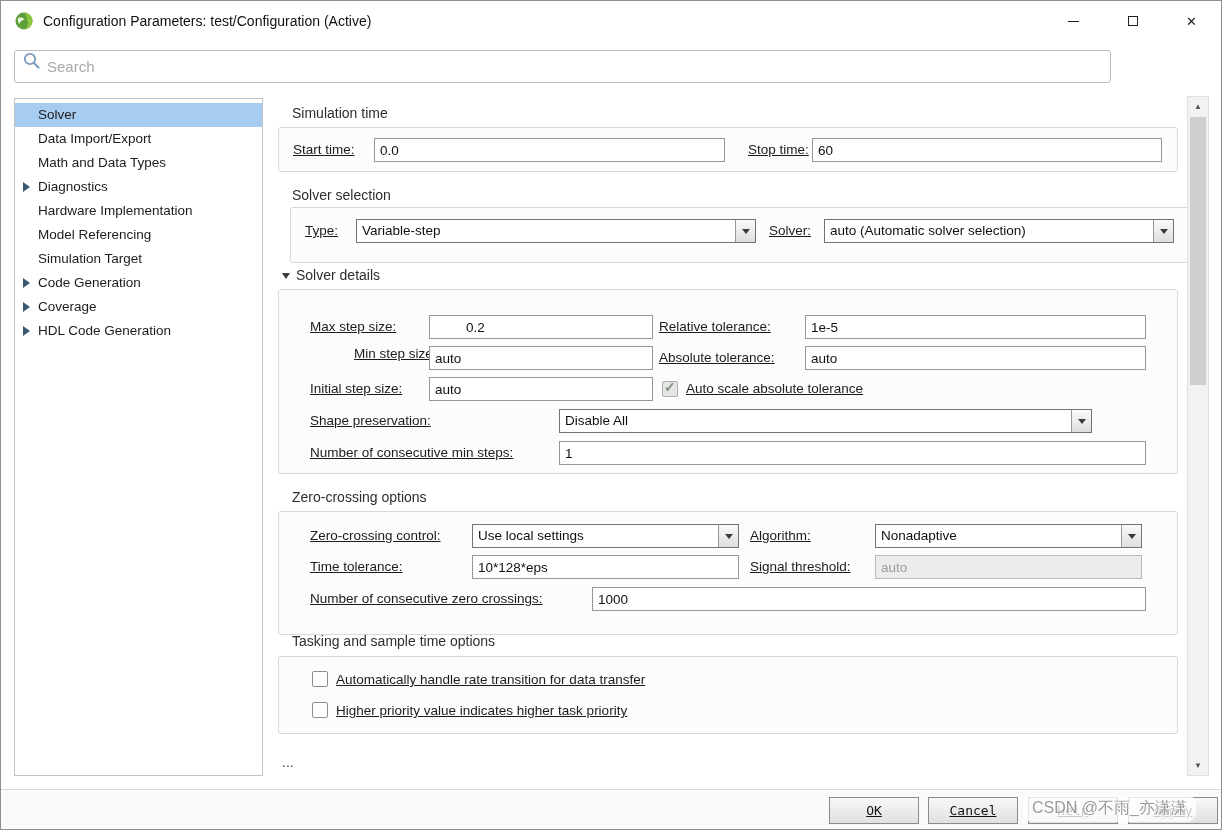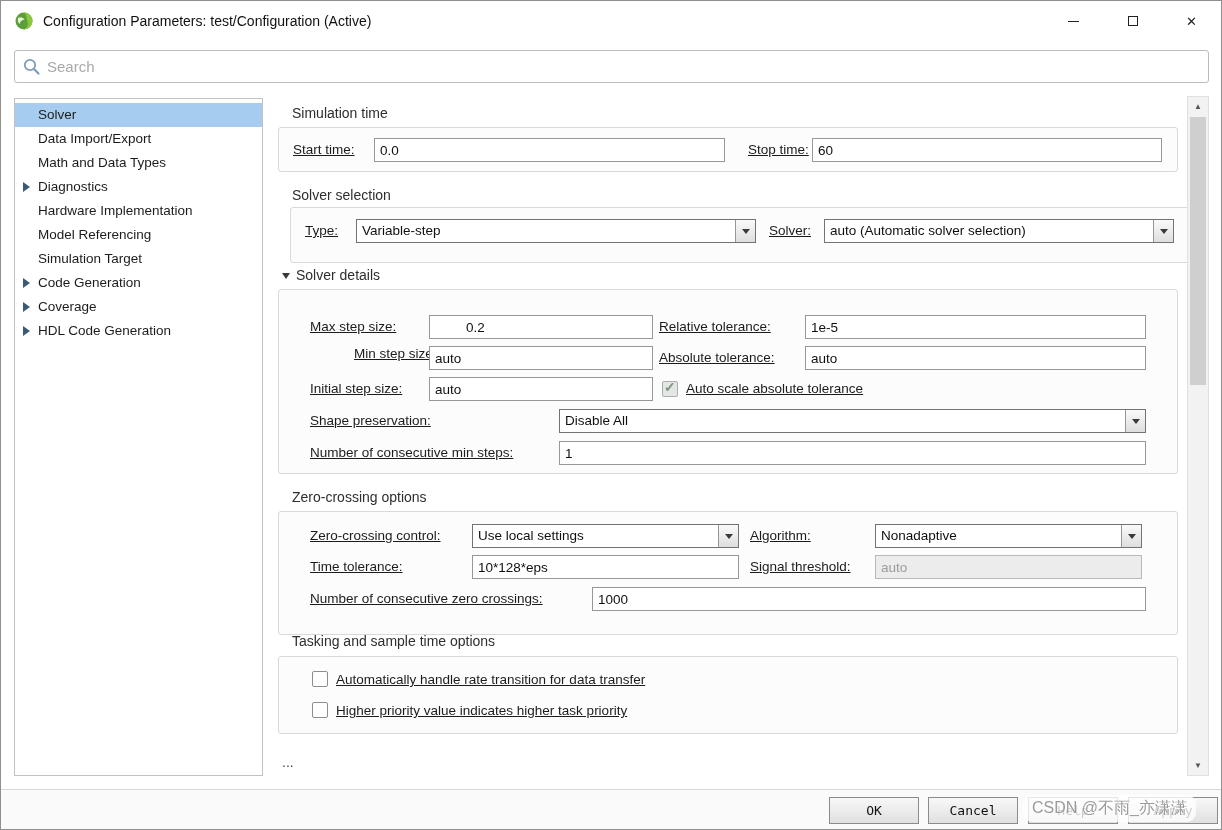--- a/index.html
+++ b/index.html
@@ -10,21 +10,21 @@
   .titlebar { position:absolute; top:0; left:0; right:0; height:40px; display:flex; align-items:center; background:#ffffff; }
   .app-icon { margin-left:13px; width:20px; height:20px; flex:0 0 auto; }
   .title-text { margin-left:9px; font-size:14px; color:#111; white-space:nowrap; }
   .win-controls { position:absolute; right:0; top:0; height:40px; display:flex; }
   .win-btn { width:59px; height:40px; display:flex; align-items:center; justify-content:center; cursor:default; }
   .min-glyph { display:block; width:11px; height:0; border-top:1px solid #222; }
   .max-glyph { display:block; width:10px; height:10px; border:1px solid #222; background:transparent; }
   .close-glyph { font-size:13px; color:#222; }
 
   
-  .searchbar { position:absolute; left:13px; top:49px; width:1195px; height:33px; border:1px solid #bcbcbc; border-radius:3px; background:#fff; display:flex; align-items:center; }
+  .searchbar { position:absolute; left:13px; top:49px; width:1097px; height:33px; border:1px solid #bcbcbc; border-radius:3px; background:#fff; display:flex; }
   .search-icon { margin:0 6px 0 7px; display:flex; }
   .search-input { flex:1; border:none; outline:none; font-size:15px; color:#444; background:transparent; font-family:"Liberation Sans",sans-serif; }
   .search-input::placeholder { color:#a9a9a9; }
 
   
   .sidebar { position:absolute; left:13px; top:97px; width:249px; height:678px; border:1px solid #c2c2c2; background:#fff; padding-top:4px; }
   .tree-item { position:relative; height:24px; line-height:24px; padding-left:23px; font-size:13.5px; color:#1c1c1c; cursor:default; white-space:nowrap; }
   .tree-item.selected { background:#a6cdf0; }
   .expand-icon { position:absolute; left:8px; top:7px; width:0; height:0; border-left:7px solid #3d5a73; border-top:5px solid transparent; border-bottom:5px solid transparent; }
 
@@ -47,21 +47,21 @@
 
   
   .scrollbar { position:absolute; left:1186px; top:95px; width:22px; height:680px; background:#f2f2f2; border:1px solid #e0e0e0; }
   .sb-arrow { position:absolute; left:0; width:20px; height:17px; display:flex; align-items:center; justify-content:center; font-size:8px; color:#555; }
   .sb-up { top:1px; }
   .sb-down { bottom:1px; }
   .sb-thumb { position:absolute; left:2px; width:16px; top:20px; height:268px; background:#cfcfcf; }
 
   
   .footer { position:absolute; left:0; bottom:0; width:1222px; height:40px; background:#fafafa; border-top:1px solid #d7d7d7; }
-  .fbtn { position:absolute; top:7px; width:90px; height:27px; border:1px solid #8b8b8b; background:linear-gradient(#f8f8f8,#e0e0e0); font-family:"DejaVu Sans Mono",monospace; font-size:13px; color:#111; display:flex; align-items:center; justify-content:center; cursor:default; appearance:none; }
+  .fbtn { position:absolute; top:7px; width:90px; height:27px; border:1px solid #8b8b8b; background:linear-gradient(#f8f8f8,#e0e0e0); font-family:"DejaVu Sans Mono",monospace; font-size:13px; color:#111; text-decoration:underline; display:flex; align-items:center; justify-content:center; cursor:default; appearance:none; }
   .watermark { position:absolute; left:1022px; top:5px; padding:3px 9px; background:rgba(255,255,255,0.78); border-radius:9px; color:#9b9b9b; font-size:16px; white-space:nowrap; text-shadow:0 0 2px #fff; }
 </style>
 </head>
 <body>
 
 <div class="window">
 
   <div class="titlebar">
     <span class="app-icon">
       <svg width="20" height="20" viewBox="0 0 20 20">
@@ -150,21 +150,21 @@
       <input class="tinput" style="left: 526px; top: 56px; width: 341px;" value="auto">
 
       <div class="flabel" style="left:31px; top:87px;">Initial step size:</div>
       <input class="tinput" style="left: 150px; top: 87px; width: 224px;" value="auto">
       <div class="checkbox checked disabled" style="left:383px; top:91px;">
         <span class="check-glyph">✓</span>
       </div>
       <div class="flabel" style="left:407px; top:87px;">Auto scale absolute tolerance</div>
 
       <div class="flabel" style="left:31px; top:119px;">Shape preservation:</div>
-      <div class="combo" style="left:280px; top:119px; width:587px;">
+      <div class="combo" style="left:280px; top:119px; width:533px;">
         <span class="combo-text">Disable All</span>
         <span class="combo-btn">
             <span class="combo-arrow"></span>
           </span>
       </div>
 
       <div class="flabel" style="left:31px; top:151px;">Number of consecutive min steps:</div>
       <input class="tinput" style="left: 280px; top: 151px; width: 587px;" value="1">
     </div>
 

